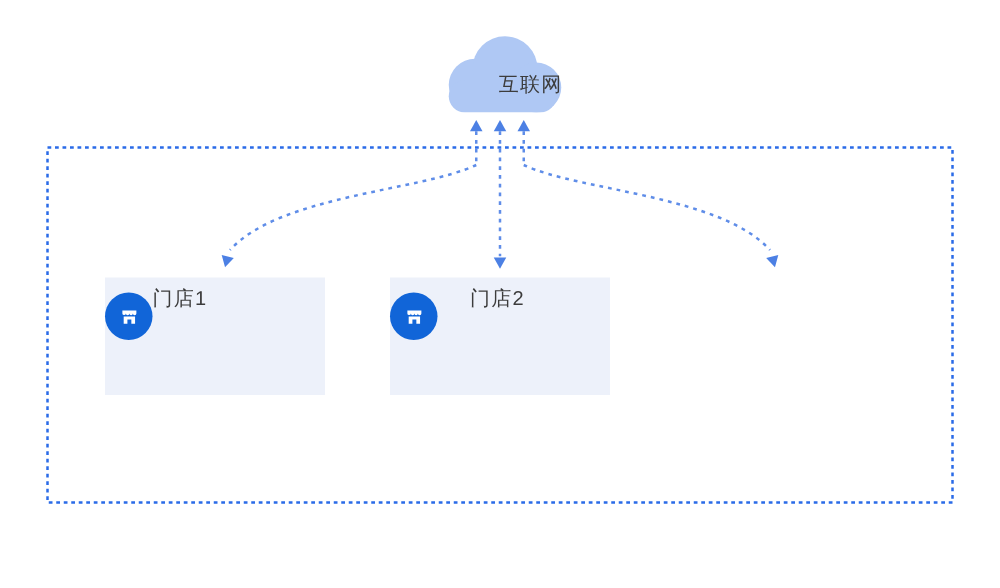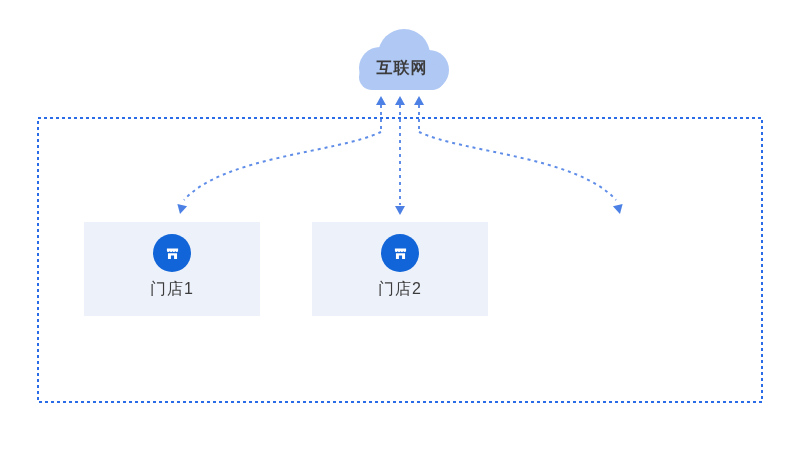--- a/index.html
+++ b/index.html
@@ -29,33 +29,32 @@
   }
   .arrowhead{fill:var(--arrowhead,#4c80e4);stroke:none;}
   
   .cloud{
     position:absolute;left:354px;top:28px;width:96px;height:62px;
   }
   .cloud svg{position:absolute;left:0;top:0;}
   .cloud-shape{fill:var(--cloud-fill,#afc8f4);}
   .cloud-label{
     position:absolute;left:0;top:30px;width:100%;
-    text-align:center;
+    text-align:right;
     font-size:16px;color:var(--label-text,#3c3c3c);
     letter-spacing:1px;
-    font-weight:bold;
   }
   
   .node{
     position:absolute;top:222px;width:176px;height:94px;
     background:var(--node-bg,#edf1fa);
-    display:flex;flex-direction:column;align-items:center;
+    display:flex;flex-direction:row;
   }
   .node.n1{left:84px;}
-  .node.n2{left:312px;}
+  .node.n2{left:312px;gap:26px;}
   .node.n3{left:540px;}
   .icon-circle{
     margin-top:12px;
     width:38px;height:38px;border-radius:50%;
     background:var(--icon-circle,#1165d8);
     display:flex;align-items:center;justify-content:center;
     flex:0 0 auto;
   }
   .glyph{fill:var(--icon-glyph,#ffffff);}
   .glyph-hole{fill:var(--icon-circle,#1165d8);}

